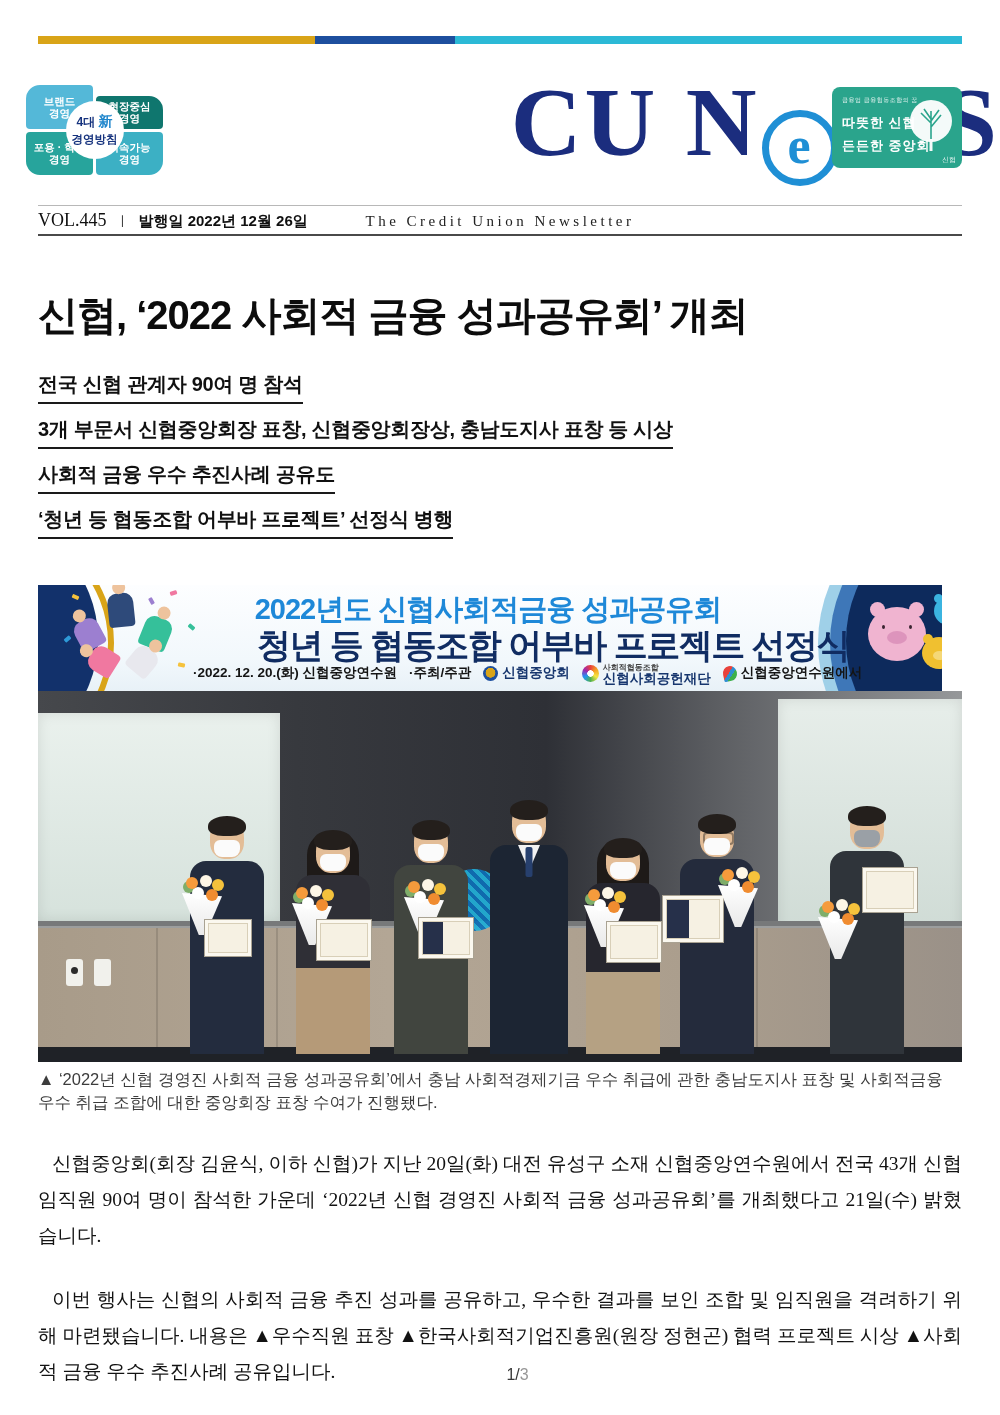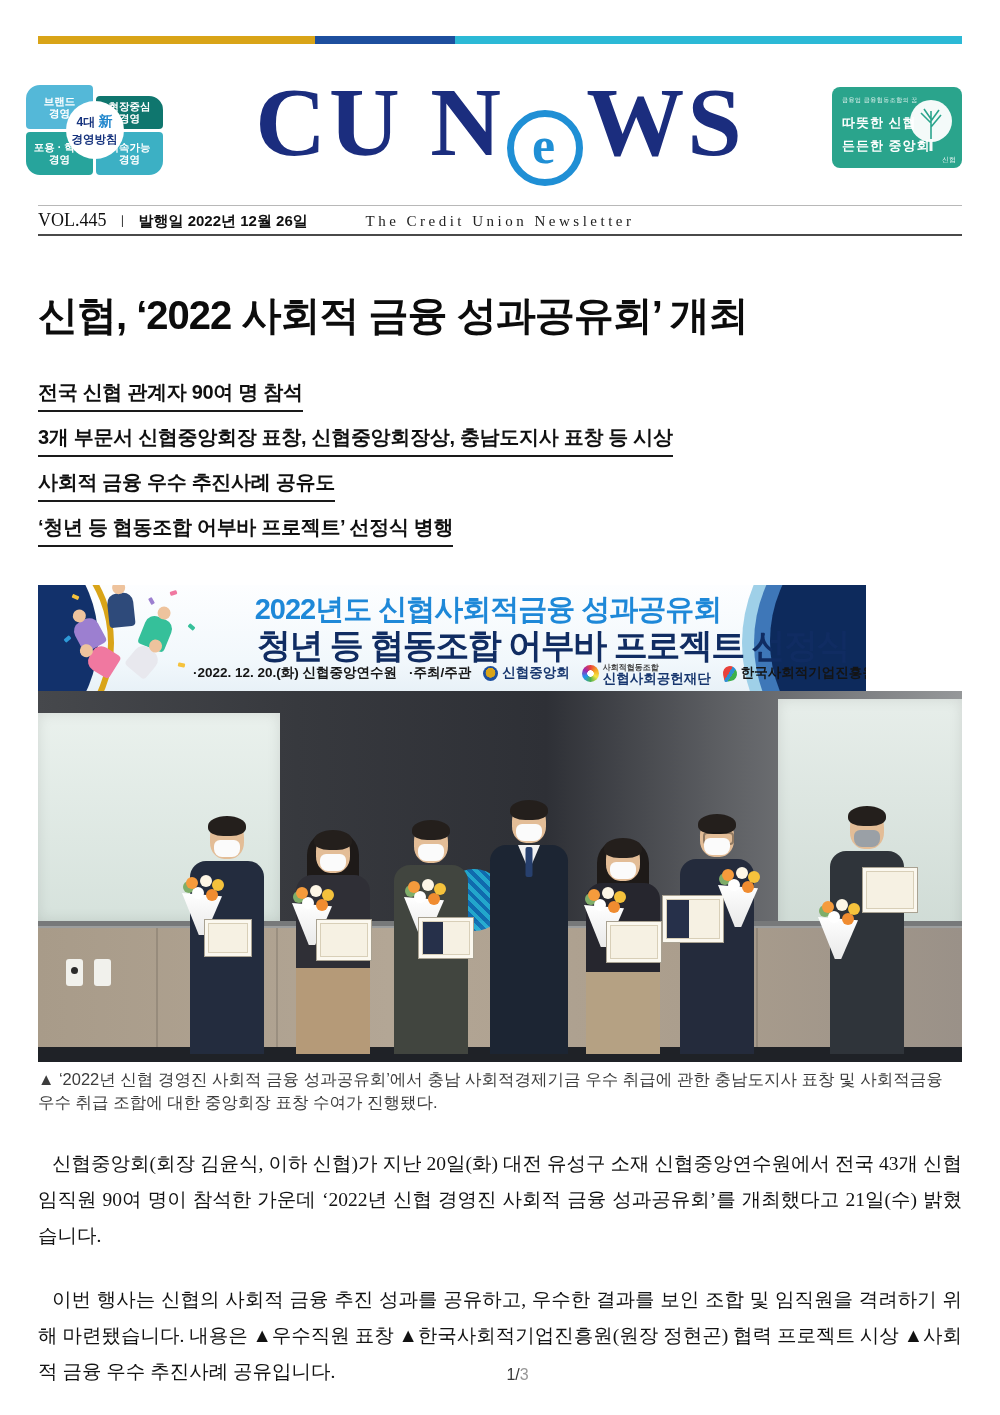--- a/index.html
+++ b/index.html
@@ -22,21 +22,21 @@
   .q3{background:#27a49c;border-radius:4px 4px 4px 14px;}
   .q4{background:#3cb0c4;border-radius:4px 4px 14px 4px;}
   .badge-center{position:absolute;left:50%;top:50%;transform:translate(-50%,-50%);
       width:58px;height:58px;border-radius:50%;background:#fff;display:flex;flex-direction:column;
       align-items:center;justify-content:center;}
   .badge-center .l1{font-size:12px;font-weight:800;color:#16337e;}
   .badge-center .l1 .hanja{color:#1f86cc;font-size:14px;}
   .badge-center .l2{font-size:11.5px;font-weight:800;color:#16337e;margin-top:1px;}
 
   
-  .wordmark{position:absolute;left:0;right:0;top:72px;text-align:center;
+  .wordmark{position:absolute;left:0;right:0;top:72px;text-align:right;
       font-family:"Liberation Serif",serif;font-weight:700;font-size:98px;line-height:100px;
       color:var(--wordmark_navy,#1b2d7e);letter-spacing:3px;white-space:nowrap;}
   .e-ring{display:inline-flex;align-items:center;justify-content:center;vertical-align:baseline;
       width:62px;height:62px;border:7px solid var(--e_blue,#1f8fd5);border-radius:50%;
       transform:translateY(10px);margin:0 3px;}
   .e-ring span{font-size:52px;line-height:52px;color:var(--e_blue,#1f8fd5);font-weight:700;
       transform:translateY(-2px);}
 
   
   .badge-right{position:absolute;left:832px;top:87px;width:130px;height:81px;border-radius:8px;
@@ -55,26 +55,26 @@
   .vol-no{font-family:"Liberation Serif",serif;font-size:18px;color:#101010;}
   .vol-sep{font-size:14px;color:#333;}
   .vol-date{font-size:15px;font-weight:700;color:#101010;}
   .tagline{position:absolute;left:50%;top:3px;transform:translateX(-50%);
       font-family:"Liberation Serif",serif;font-size:15px;letter-spacing:3.5px;color:#222;white-space:nowrap;}
 
   
   .headline{position:absolute;left:38px;top:288px;font-size:40px;font-weight:800;color:#0c0c0c;
       letter-spacing:-1px;white-space:nowrap;}
   .subheads{position:absolute;left:38px;top:371px;}
-  .subhead{display:block;margin-bottom:12px;margin-top:8px;}
+  .subhead{display:block;margin-bottom:12px;}
   .subhead span{display:inline-block;font-size:20px;font-weight:700;color:#101010;
       border-bottom:2px solid #1a1a1a;padding-bottom:4px;letter-spacing:-0.3px;}
 
   
-  .banner{position:absolute;left:38px;top:585px;width:828px;height:106px;overflow:hidden;
+  .banner{position:absolute;left:38px;top:585px;width:904px;height:106px;overflow:hidden;
       background:linear-gradient(180deg,#fdfeff 0%,#f2f8fc 70%,#e8f1f7 100%);}
   .arc{position:absolute;border-radius:50%;}
   .arc-gold-l{left:-168px;top:-64px;width:244px;height:244px;border:6px solid var(--gold,#d9a418);box-sizing:border-box;}
   .arc-navy-l{left:-176px;top:-66px;width:236px;height:240px;background:#12316b;}
   .arc-lblue-r{right:-176px;top:-92px;width:300px;height:300px;background:#9fd0e8;}
   .arc-mblue-r{right:-172px;top:-84px;width:284px;height:284px;background:#3e77b8;}
   .arc-navy-r{right:-168px;top:-76px;width:264px;height:264px;background:#0d2a5c;}
   .fig{position:absolute;border-radius:10px 10px 4px 4px;}
   .fig i{position:absolute;left:50%;top:-12px;transform:translateX(-50%);width:13px;height:13px;
       border-radius:50%;background:#eec39d;}
@@ -290,21 +290,21 @@
       </span>
       <span class="host">
         <span class="h-ico2"></span>
         <span class="two">
             <span class="sm">사회적협동조합</span>
             <span class="host-name">신협사회공헌재단</span>
           </span>
       </span>
       <span class="host">
         <span class="h-ico3"></span>
-        <span>한국사회적기업진흥원</span>
+        <span>신협중앙연수원에서</span>
       </span>
     </div>
   </div>
 
   <div class="photo">
     <div class="wb wb-left"></div>
     <div class="wb wb-right"></div>
     <div class="stripe-circle"></div>
     <div class="rail"></div>
     <div class="wall-low"></div>

